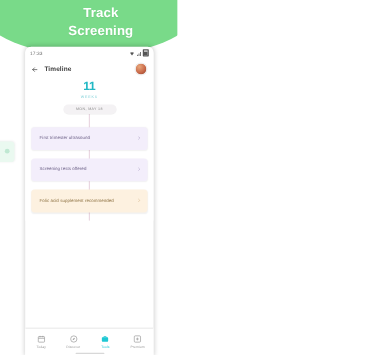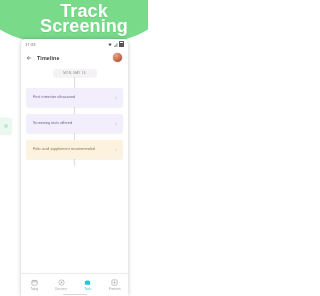--- a/index.html
+++ b/index.html
@@ -14,21 +14,21 @@
   .hero{
     position:absolute;left:-14px;top:0;width:176px;height:46px;
     background:#79da89;
     border-bottom-left-radius:50% 36px;
     border-bottom-right-radius:50% 36px;
     z-index:1;
   }
   .hero-title{
     position:absolute;left:0;top:4px;width:168px;
     text-align:center;color:#ffffff;
-    font-size:18px;font-weight:bold;line-height:14.5px;
+    font-size:11px;font-weight:bold;line-height:14.5px;
     letter-spacing:.1px;z-index:3;
     text-shadow:0 1px 1px rgba(0,0,0,.07);
   }
 
   
   .phone{
     position:absolute;left:21px;top:39px;width:107px;height:257px;
     background:#ffffff;
     border-radius:5px 5px 0 0;
     box-shadow:0 0 4px rgba(0,0,0,.22);
@@ -171,20 +171,24 @@
 
     <div class="appbar">
       <svg class="back-arrow" viewBox="0 0 24 24" fill="none" stroke="currentColor" stroke-width="2.4" stroke-linecap="round" stroke-linejoin="round">
           <path d="M19 12H5"></path>
           <path d="M11 18l-6-6 6-6"></path>
         </svg>
       <div class="appbar-title">Timeline</div>
       <div class="avatar"></div>
     </div>
 
+    <div class="weekwrap">
+      <div class="week-num">11</div>
+      <div class="week-lbl">WEEKS</div>
+    </div>
 
     <div class="timeline">
       <div class="tl-line"></div>
       <div class="tl-node"></div>
 
       <div class="datepill">
         <span>MON, MAY 18</span>
       </div>
 
       <div class="cards">

